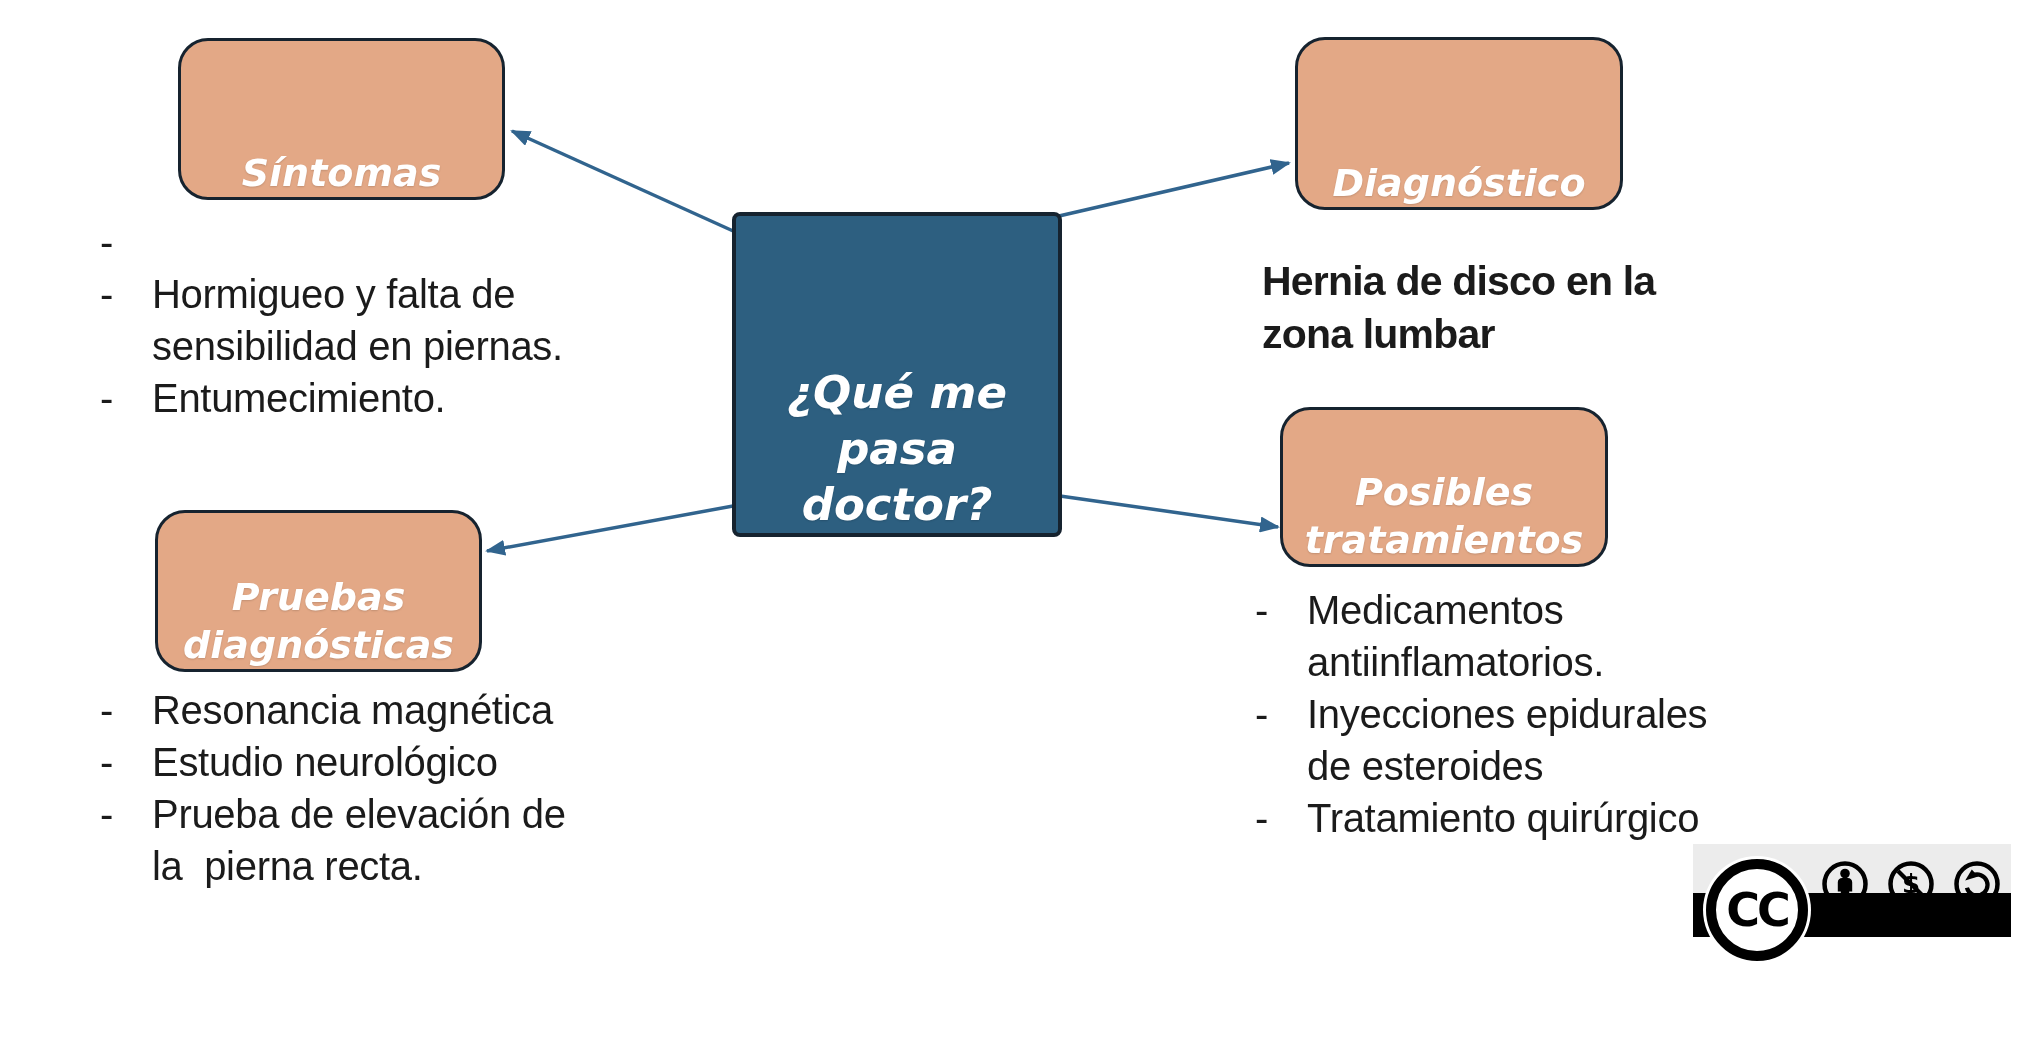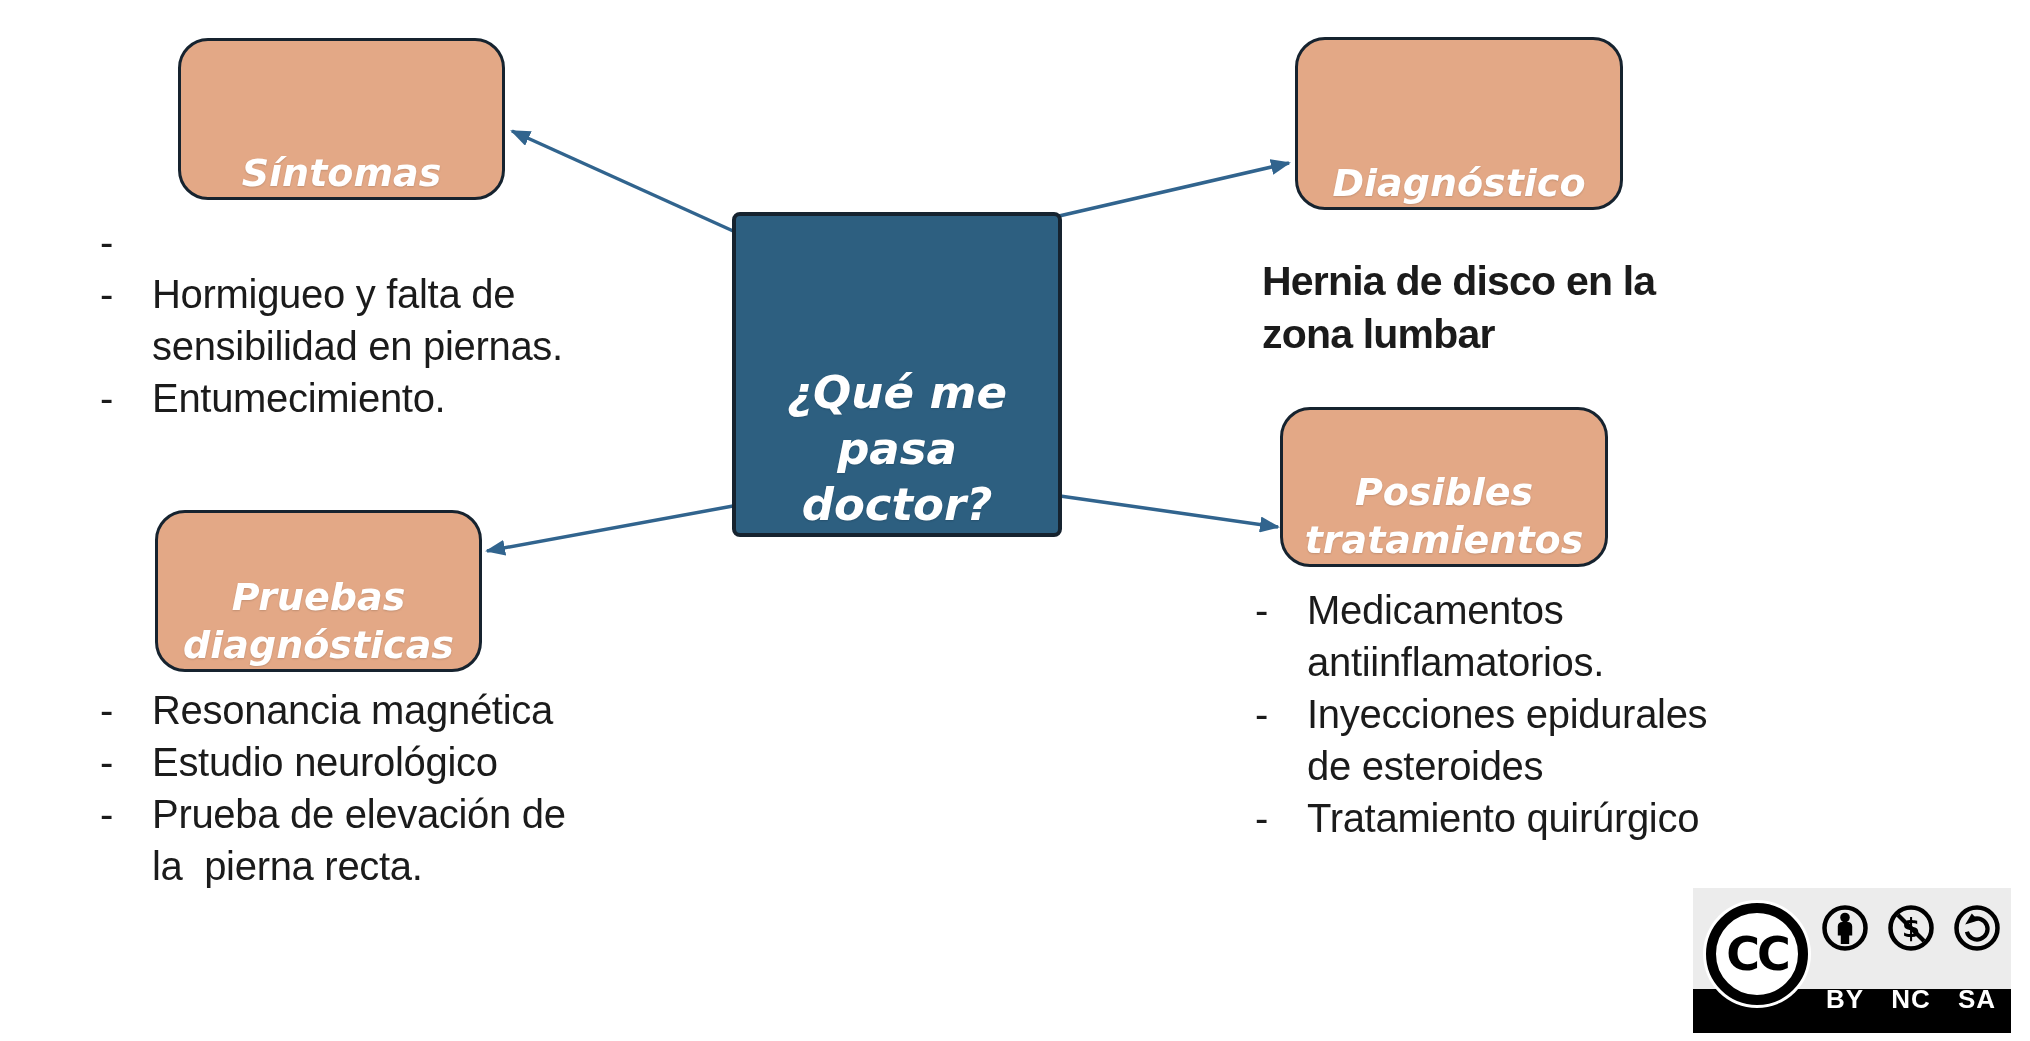--- a/index.html
+++ b/index.html
@@ -54,21 +54,21 @@
   
   .note{
     position:absolute;left:1262px;top:243px;
     font-weight:bold;font-size:41px;line-height:53px;
     letter-spacing:-0.8px;
     color:var(--body-text);
     margin-top:12px;
   }
   
   .badge{
-    position:absolute;left:1693px;top:888px;width:318px;height:145px;
+    position:absolute;left:1693px;top:844px;width:318px;height:93px;
     background:var(--badge-bg);
   }
   .badge-band{position:absolute;left:0;right:0;bottom:0;height:44px;background:var(--badge-band);}
   .cc-logo{position:absolute;left:8px;top:10px;width:112px;height:112px;}
   .badge-icon{position:absolute;top:16px;width:48px;height:48px;}
   #icon-by{left:128px;} #icon-nc{left:194px;} #icon-sa{left:260px;}
   .badge-label{
     position:absolute;top:96px;transform:translateX(-50%);
     color:#fff;font-weight:bold;font-size:26px;letter-spacing:1px;
   }

